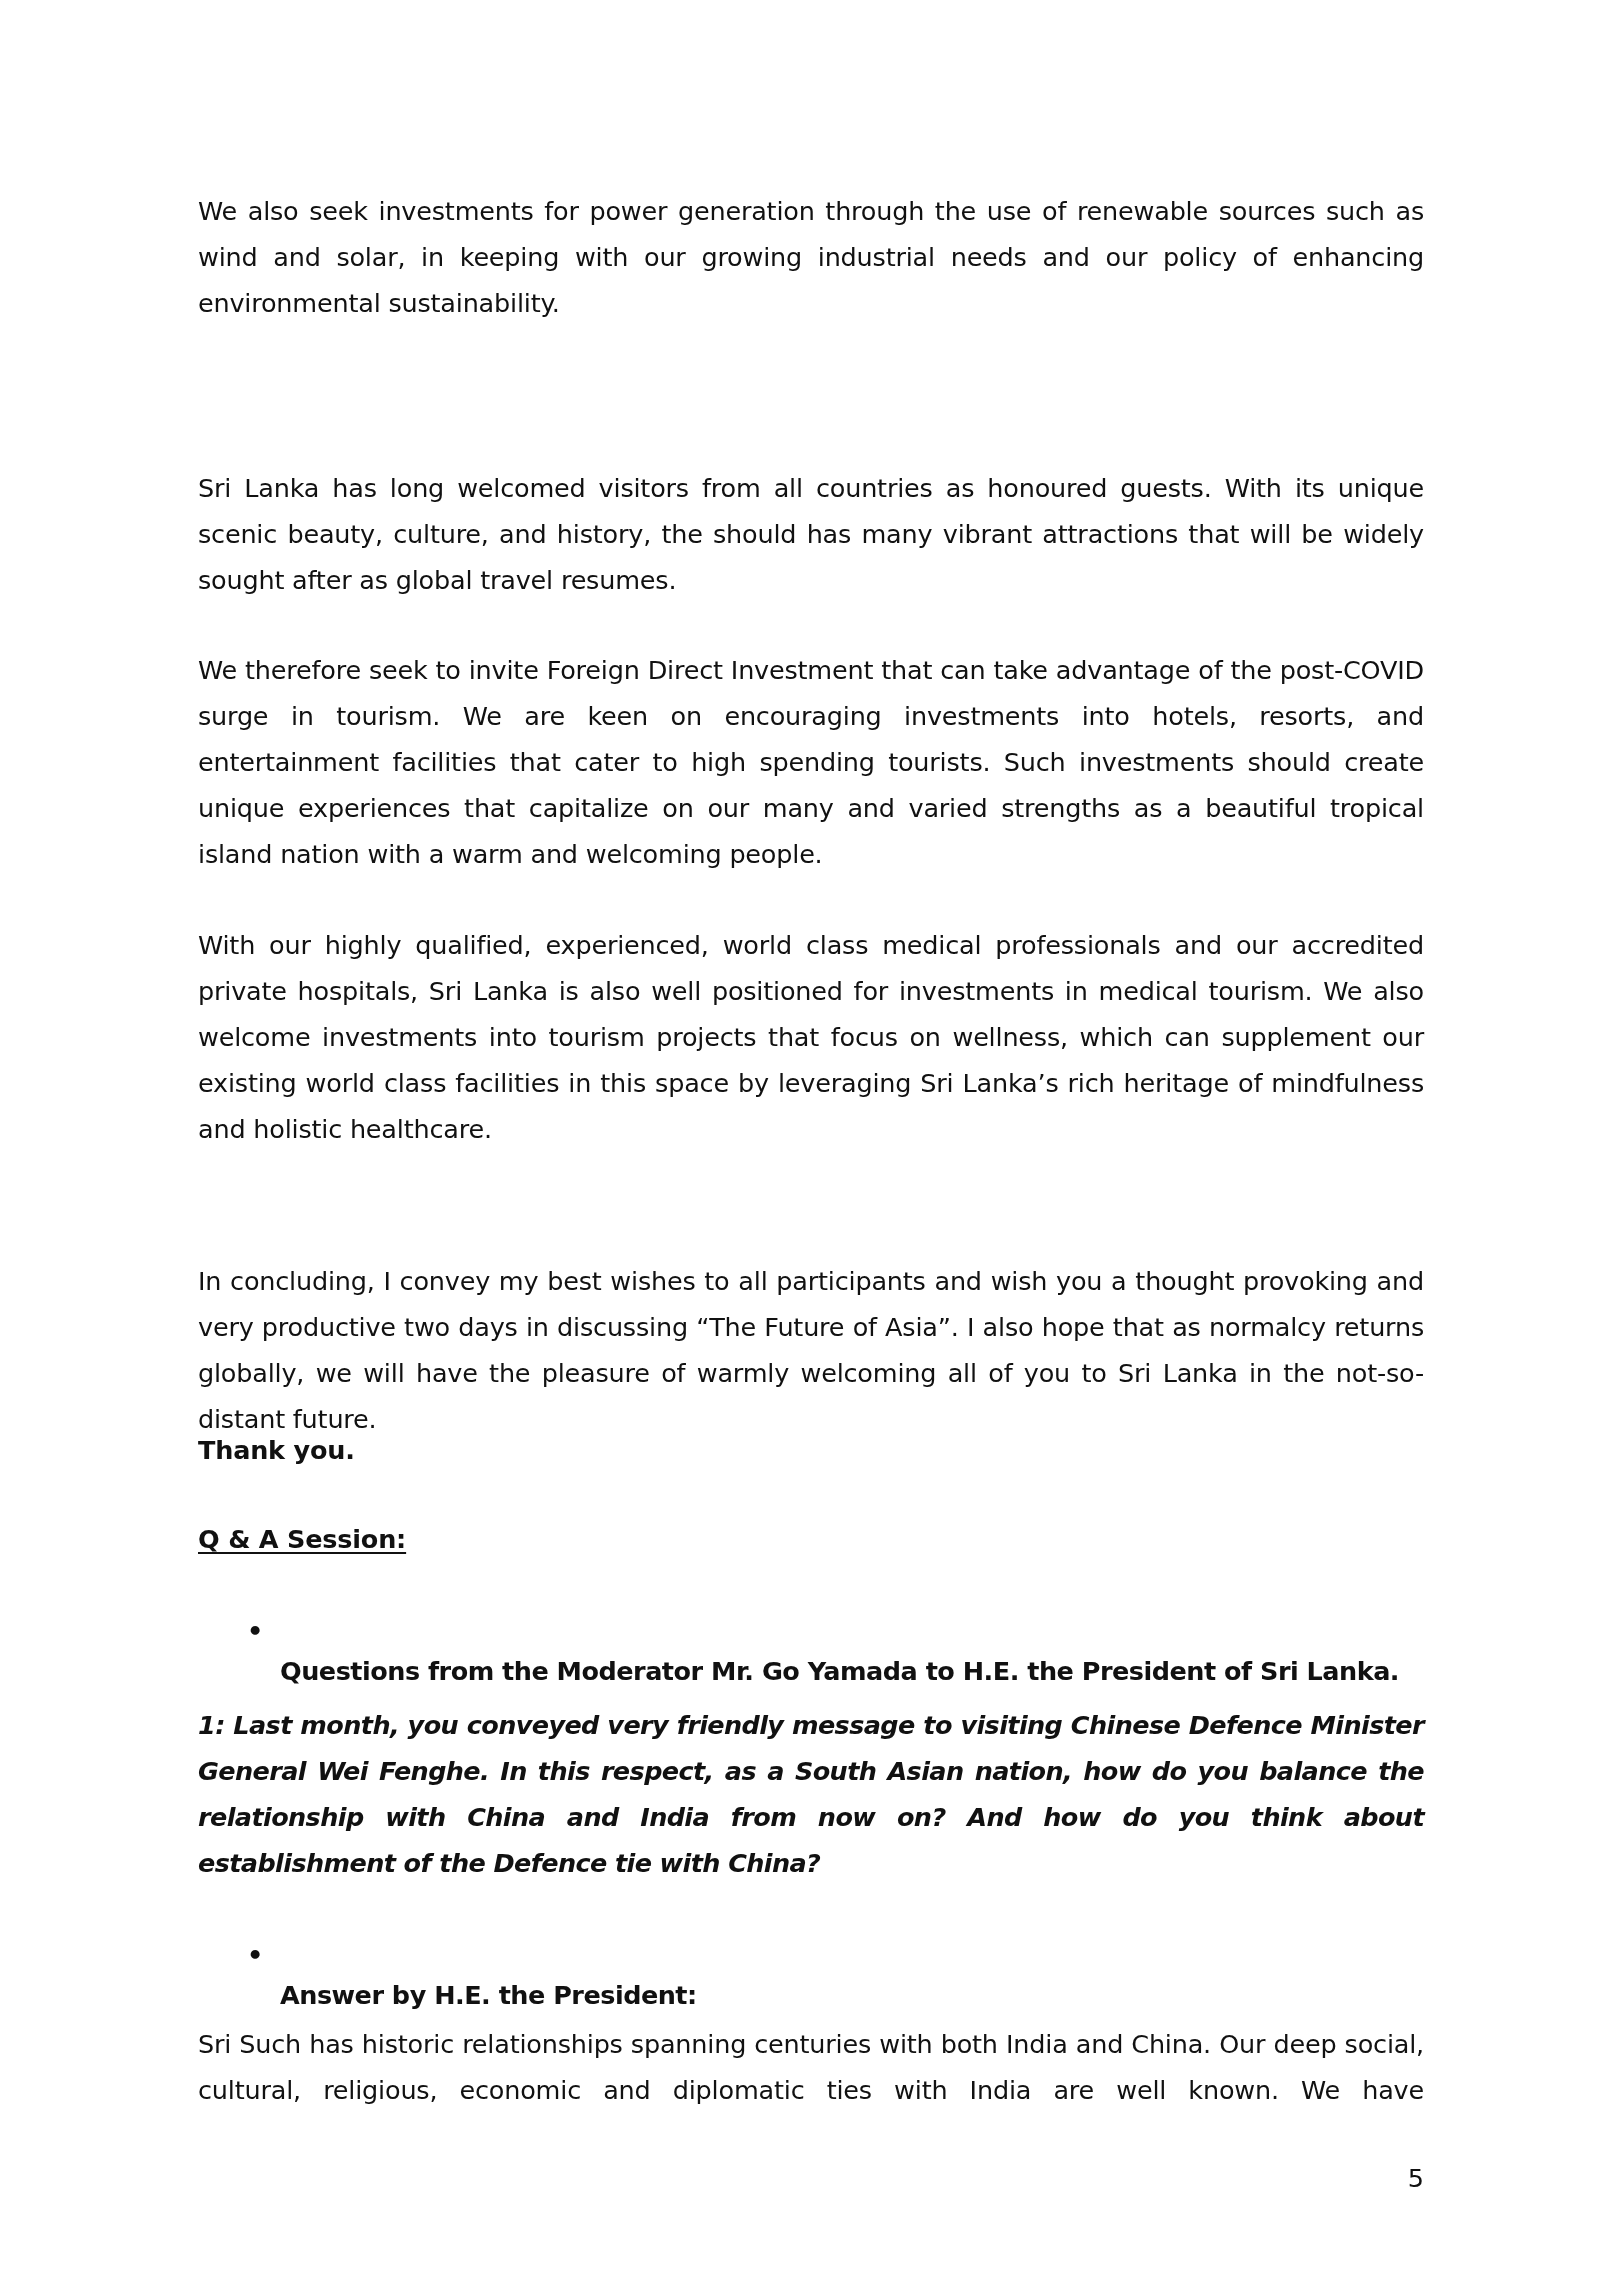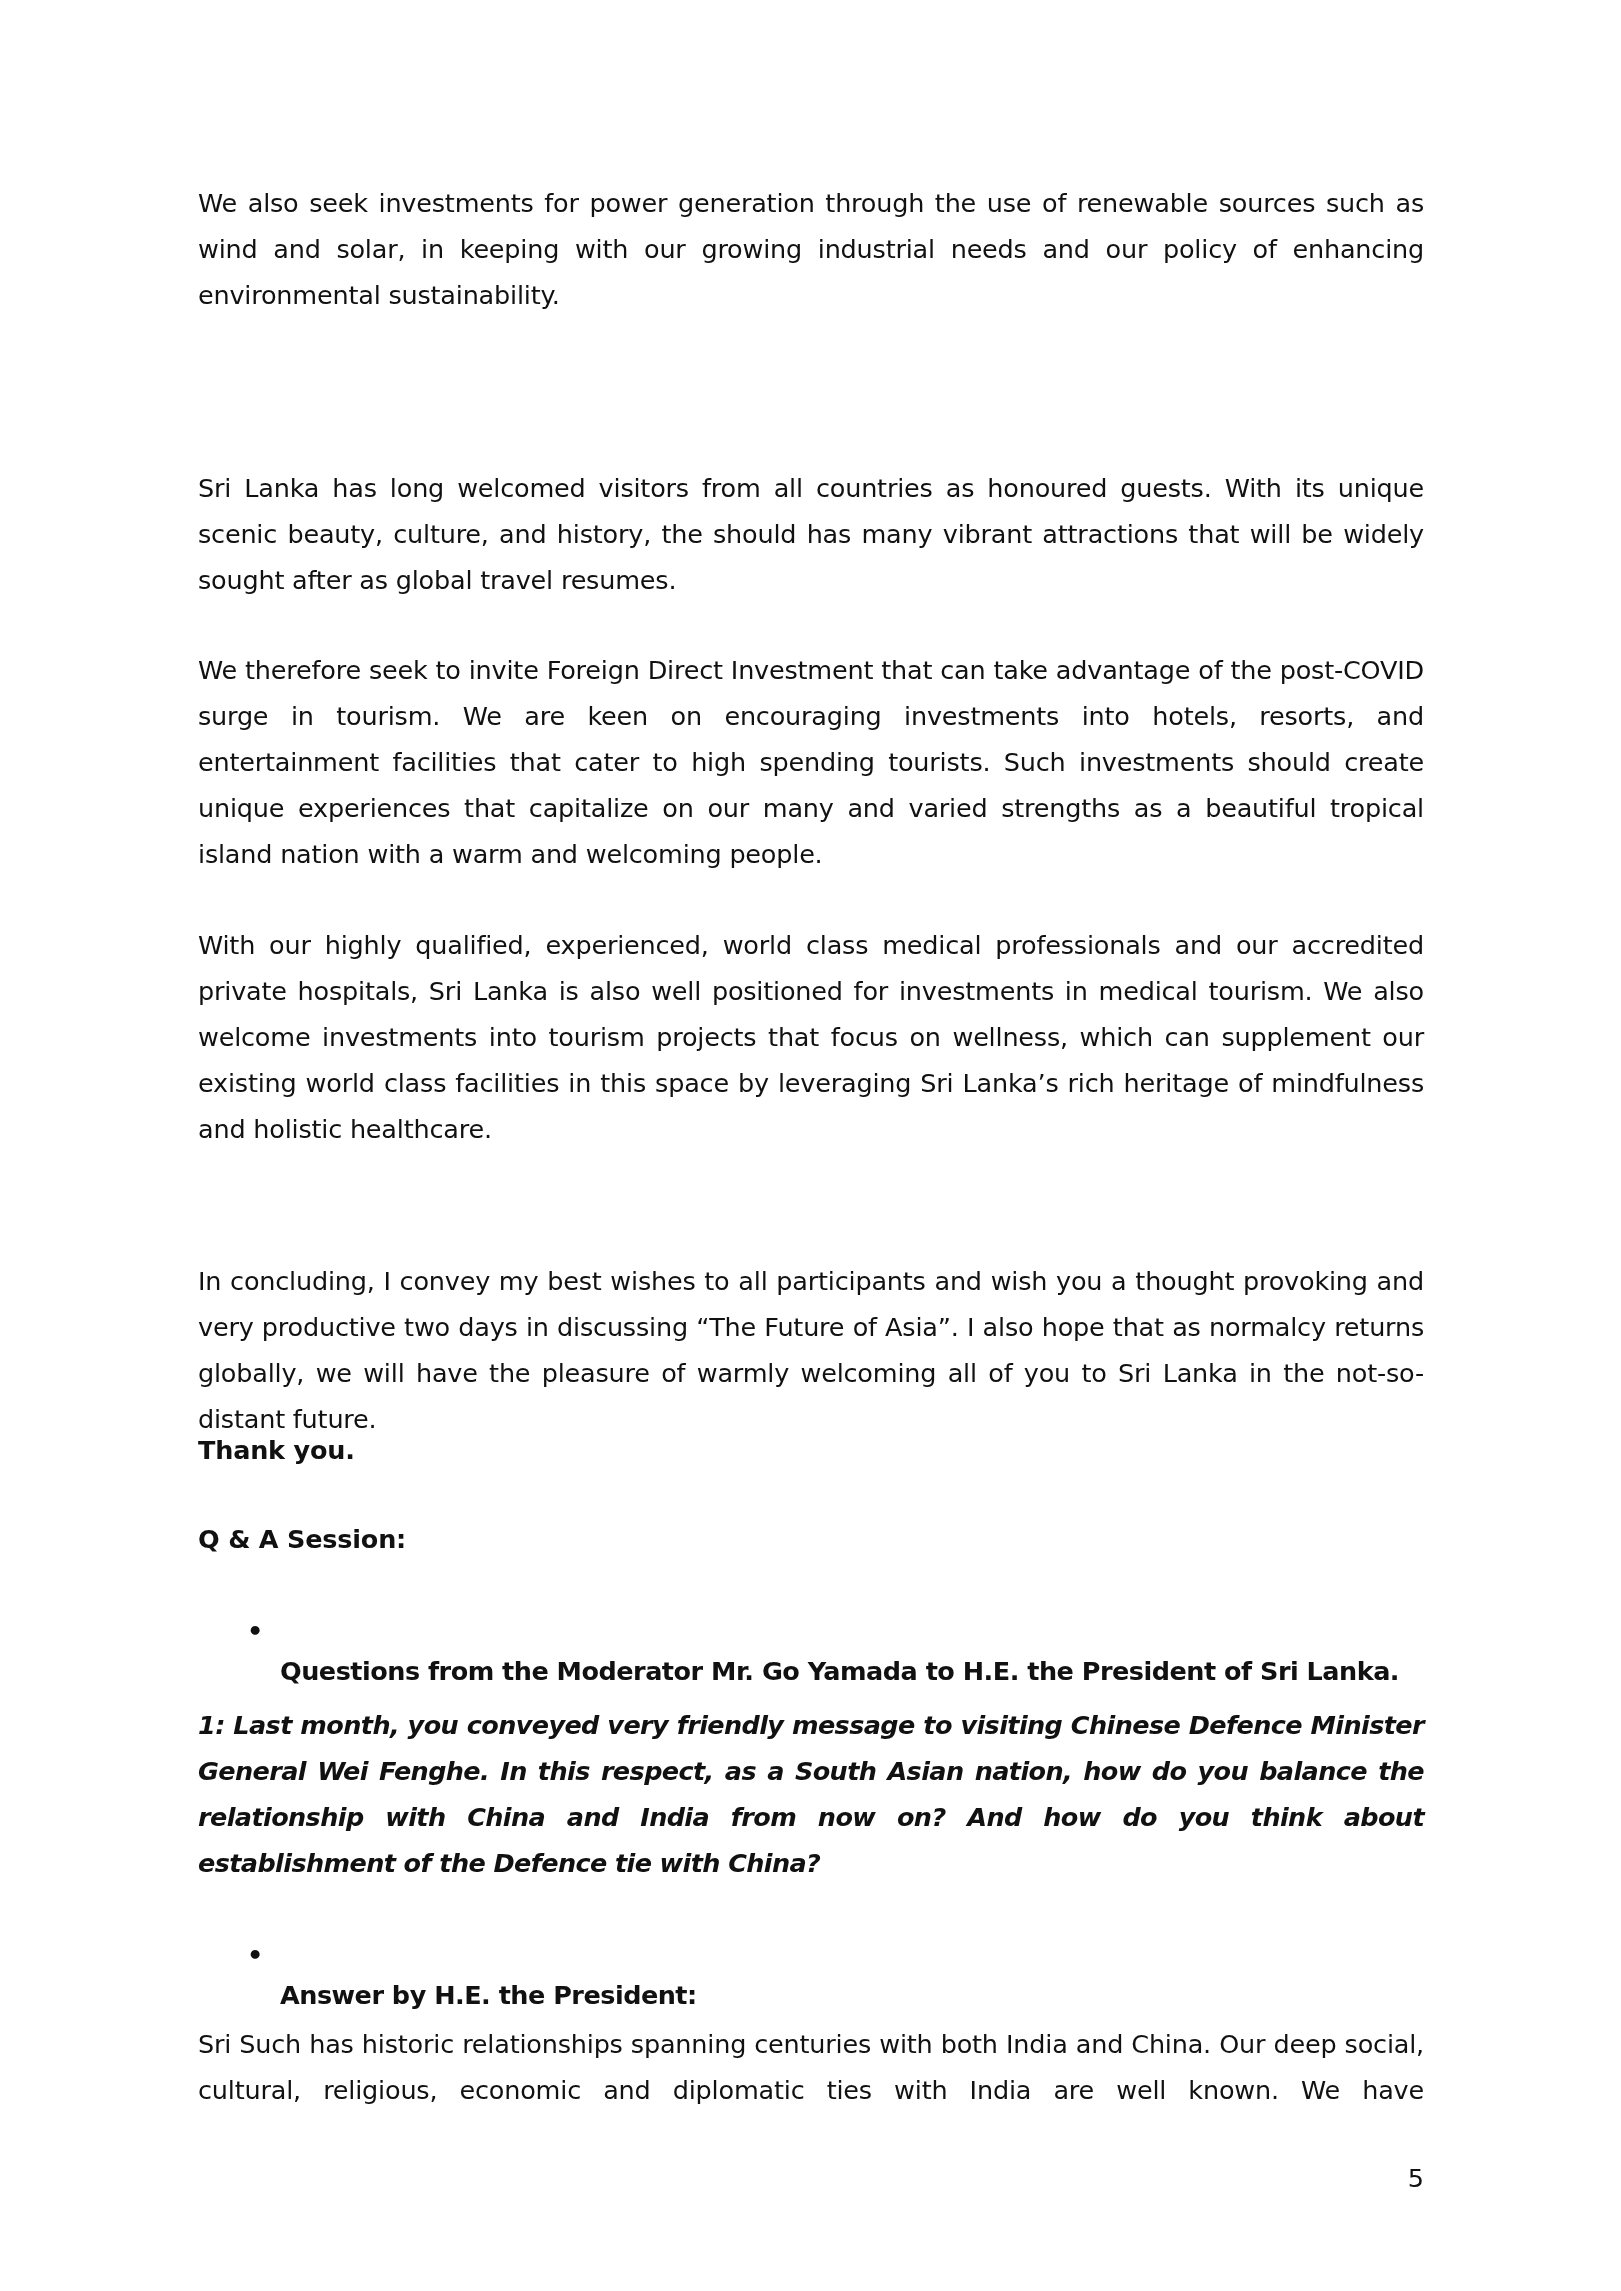--- a/index.html
+++ b/index.html
@@ -1,31 +1,31 @@
 <!DOCTYPE html>
 <html><head>
 <meta charset="utf-8">
 <style>
   html, body { margin:0; padding:0; background:#ffffff; }
   body { width:1621px; height:2292px; position:relative; overflow:hidden;
          font-family:"DejaVu Sans", sans-serif; color:#111111; }
   .blk { position:absolute; left:198px; width:1226px; font-size:25.5px;
          line-height:46px; text-align:justify; margin:0; letter-spacing:-0.2px; }
   .bold { font-weight:bold; }
-  .heading { text-decoration-thickness:2px; text-underline-offset:3.9px; }
+  .heading { text-decoration:underline; text-decoration-thickness:2px; text-underline-offset:3.9px; }
   .bullet-row { position:absolute; left:198px; width:1226px; font-size:25.5px; line-height:46px;
                 font-weight:bold; white-space:nowrap; letter-spacing:-0.5px; }
   .bullet-dot { position:absolute; left:49px; top:0; font-weight:bold; }
   .bullet-text { position:absolute; left:82px; top:0;margin-top:40px; }
   .page-num { position:absolute; right:197px; font-size:25.5px; line-height:29px; }
 </style>
 </head>
 <body>
 
-<p class="blk" style="top:180px;">We also seek investments for power generation through the use of renewable sources such as wind and solar, in keeping with our growing industrial needs and our policy of enhancing environmental sustainability.</p>
+<p class="blk" style="top:188px;">We also seek investments for power generation through the use of renewable sources such as wind and solar, in keeping with our growing industrial needs and our policy of enhancing environmental sustainability.</p>
 
 <p class="blk" style="top:465px;">Sri Lanka has long welcomed visitors from all countries as honoured guests. With its unique scenic beauty, culture, and history, the should has many vibrant attractions that will be widely sought after as global travel resumes.</p>
 
 <p class="blk" style="top:647px;">We therefore seek to invite Foreign Direct Investment that can take advantage of the post-COVID surge in tourism. We are keen on encouraging investments into hotels, resorts, and entertainment facilities that cater to high spending tourists. Such investments should create unique experiences that capitalize on our many and varied strengths as a beautiful tropical island nation with a warm and welcoming people.</p>
 
 <p class="blk" style="top:922px;">With our highly qualified, experienced, world class medical professionals and our accredited private hospitals, Sri Lanka is also well positioned for investments in medical tourism. We also welcome investments into tourism projects that focus on wellness, which can supplement our existing world class facilities in this space by leveraging Sri Lanka’s rich heritage of mindfulness and holistic healthcare.</p>
 
 <p class="blk" style="top:1258px;">In concluding, I convey my best wishes to all participants and wish you a thought provoking and very productive two days in discussing “The Future of Asia”. I also hope that as normalcy returns globally, we will have the pleasure of warmly welcoming all of you to Sri Lanka in the not-so-distant future.</p>
 
 <p class="blk" style="top:1427px;font-weight:bold;">Thank you.</p>

